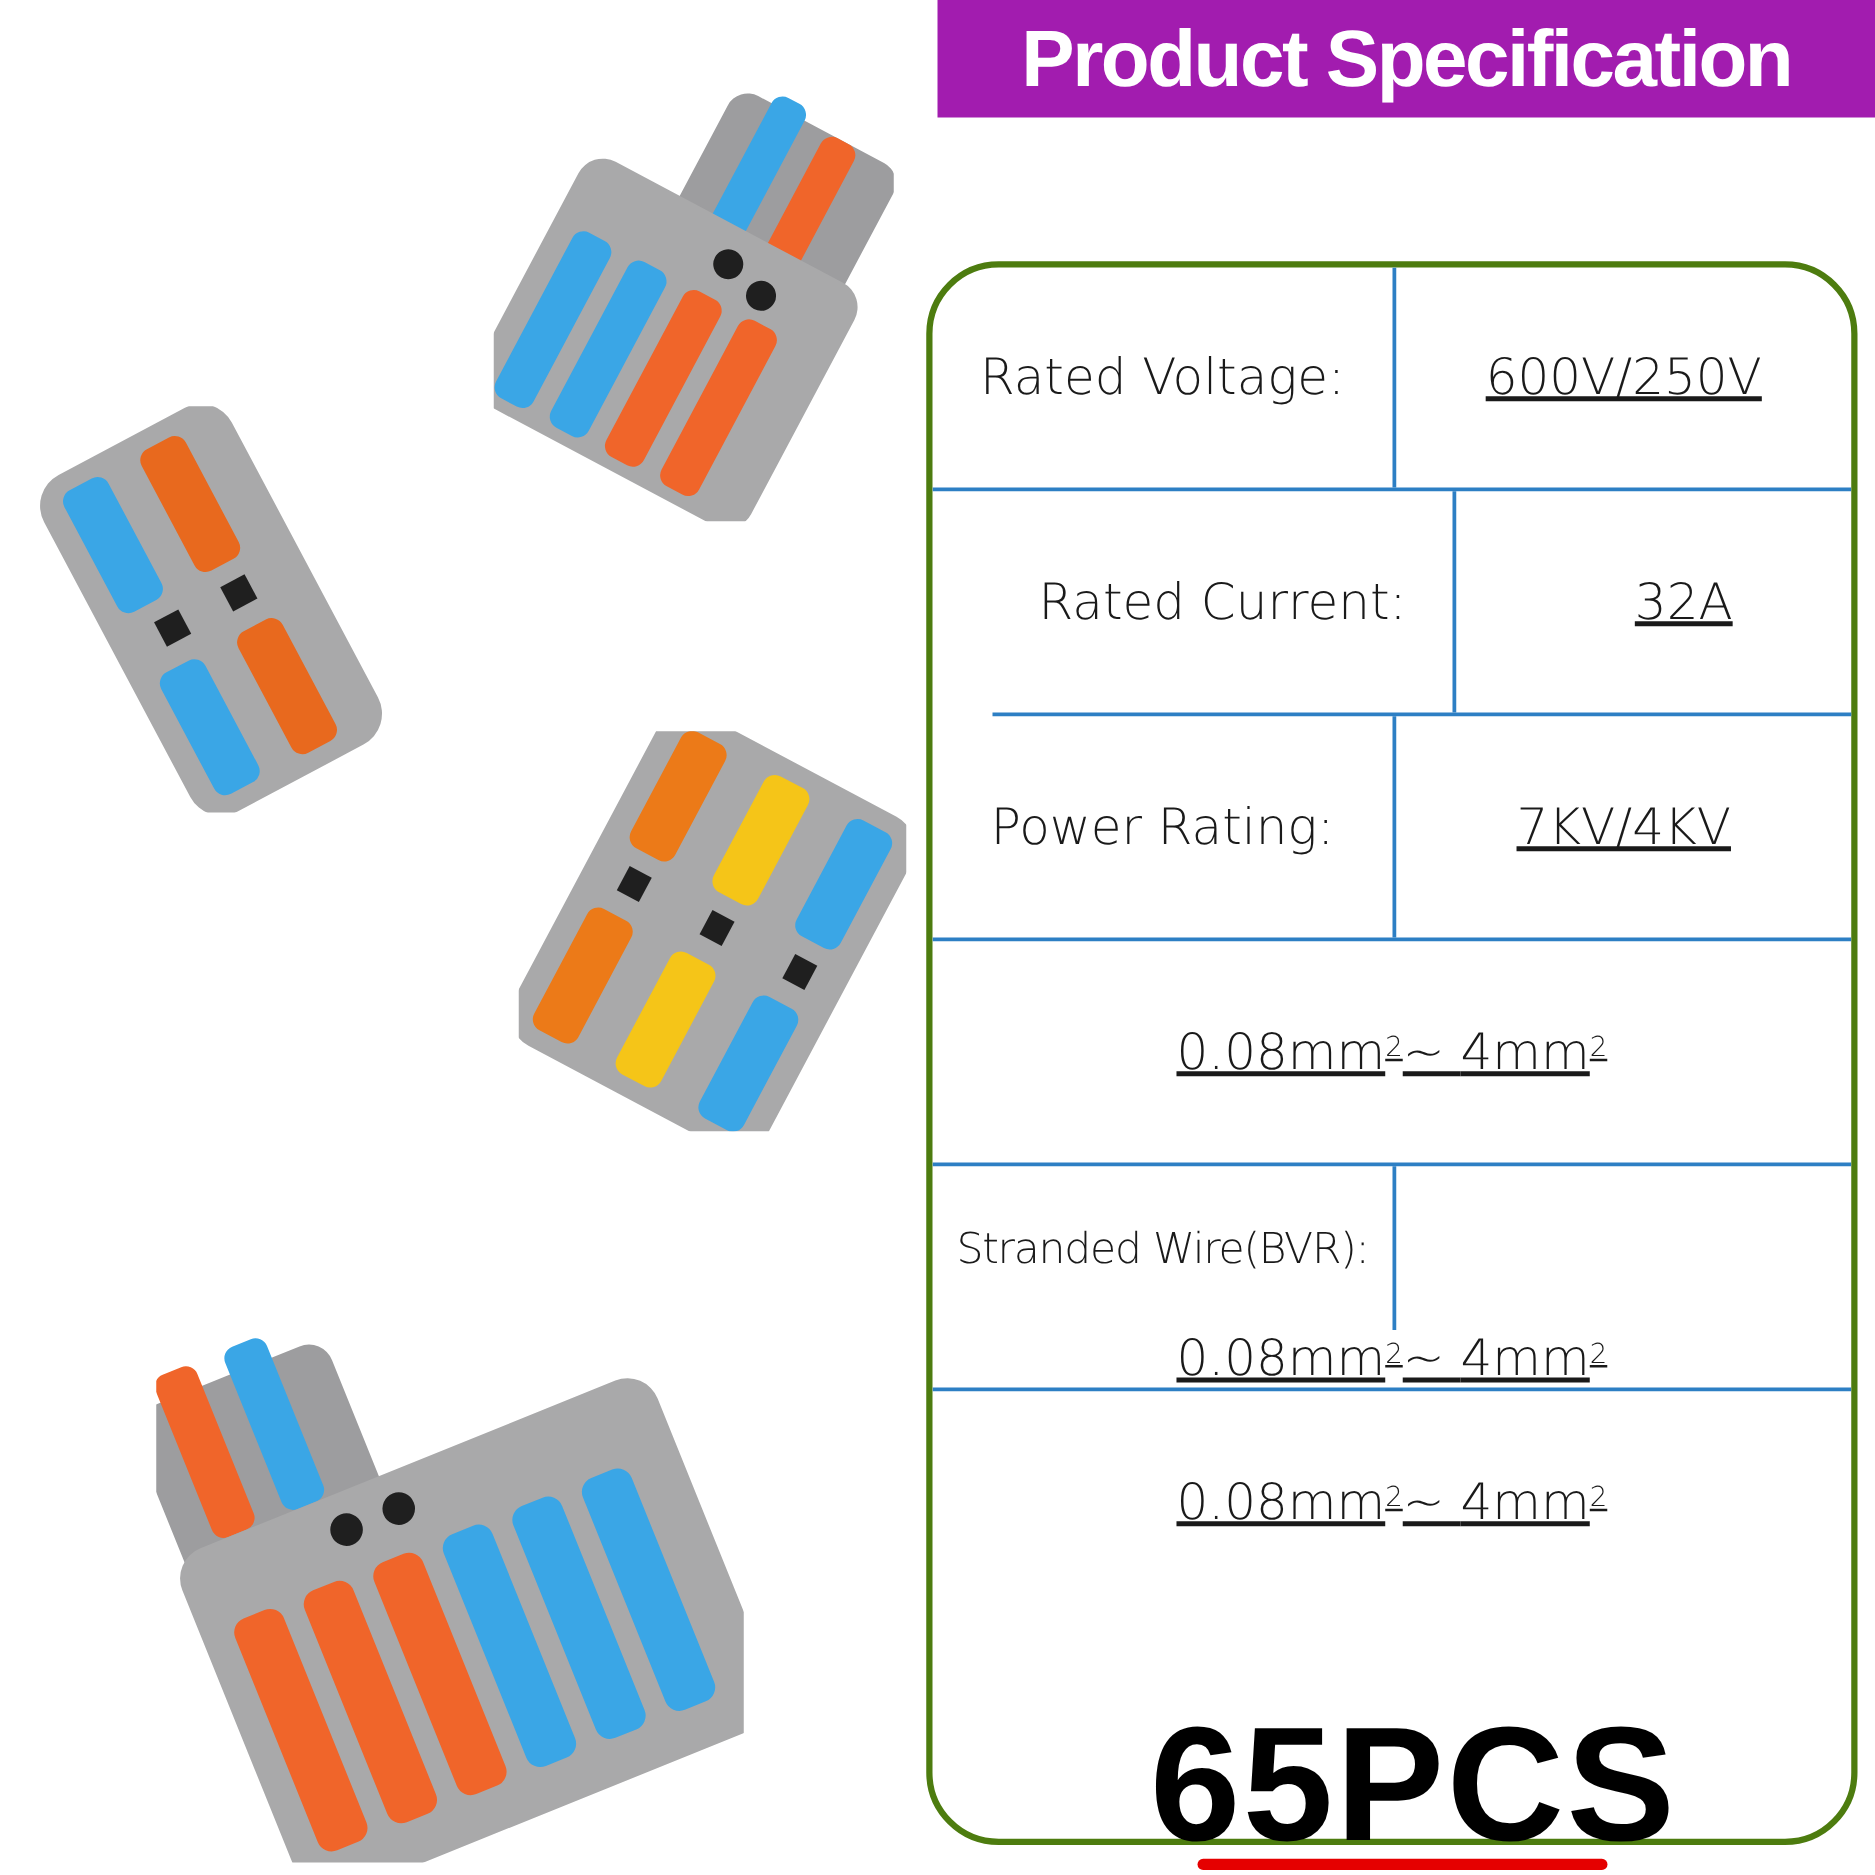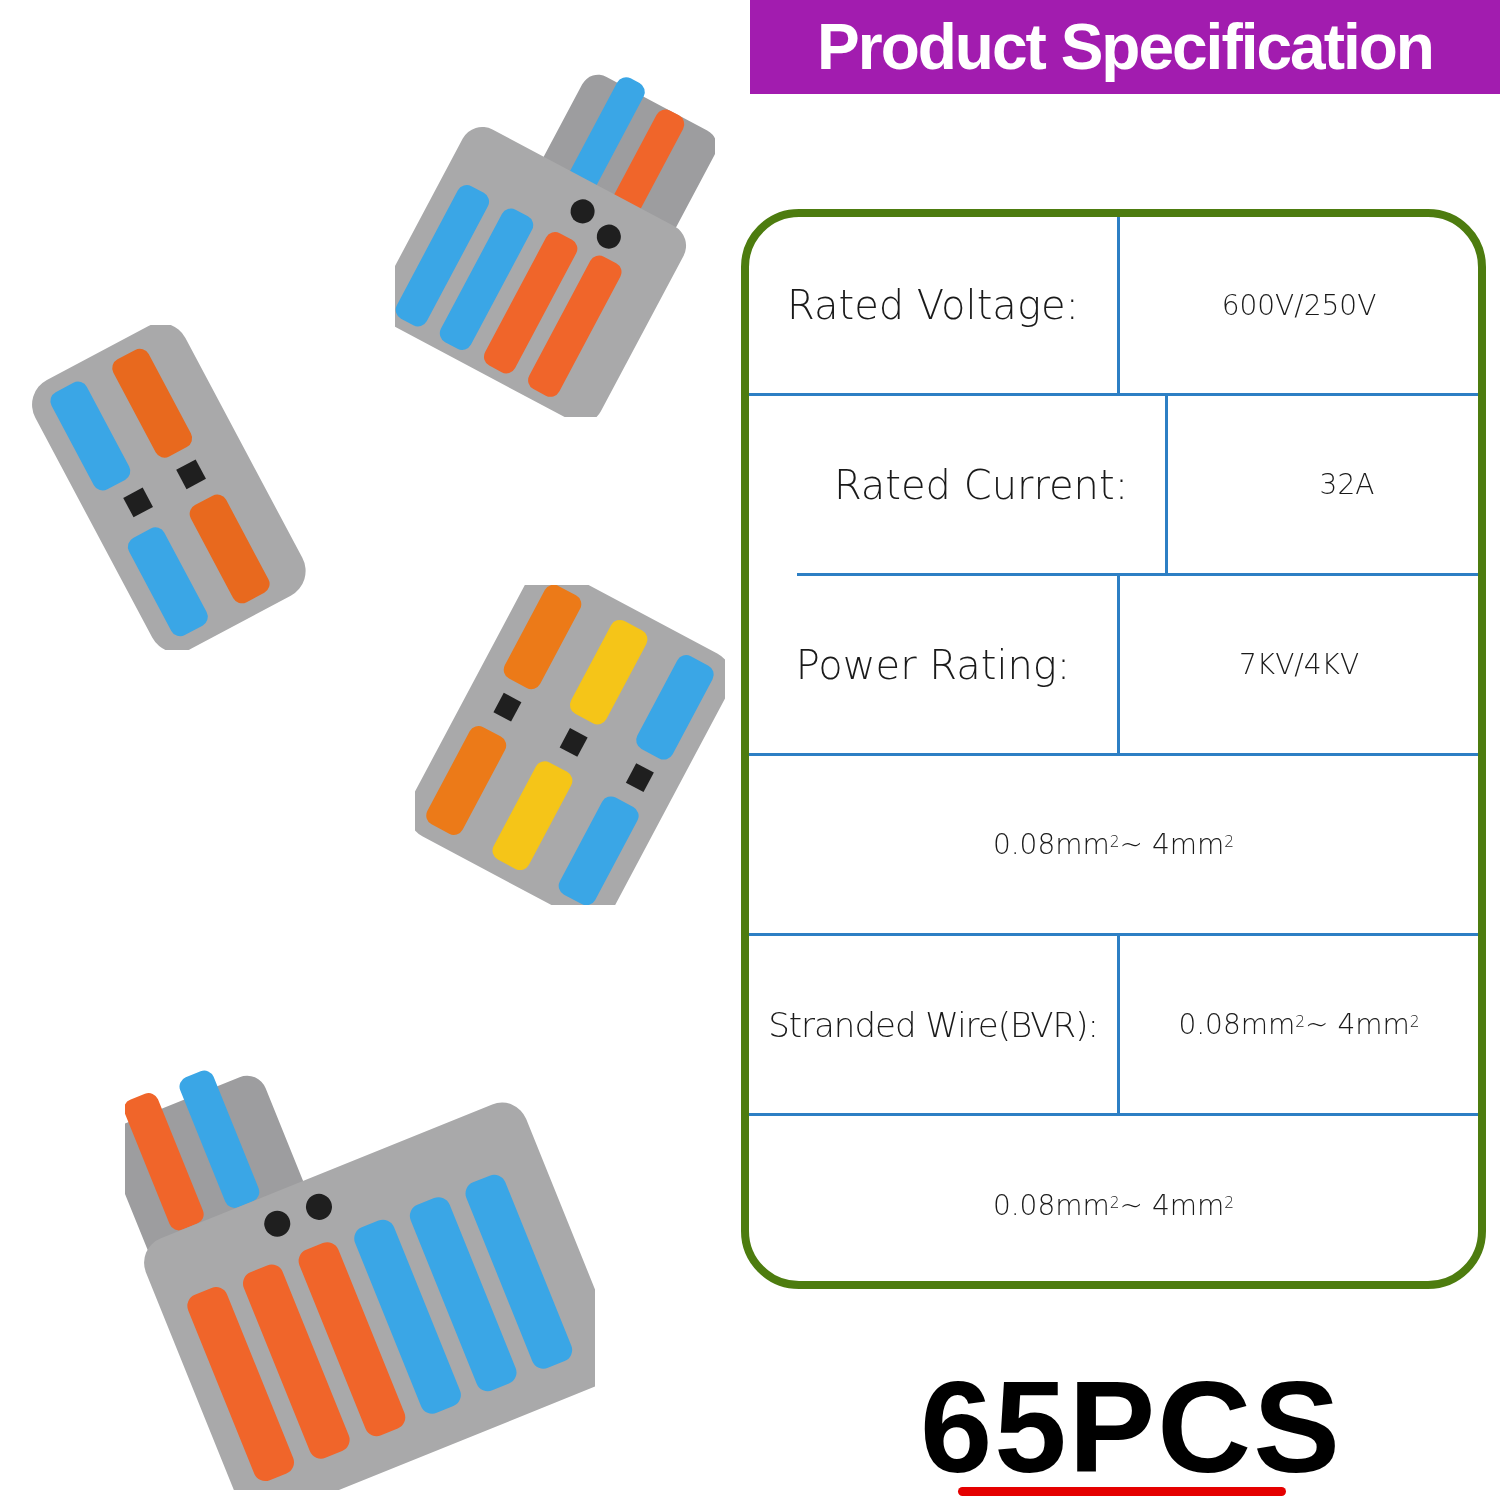--- a/index.html
+++ b/index.html
@@ -1,24 +1,24 @@
 <!DOCTYPE html>
 <html><head>
 <meta charset="utf-8">
 <style>
   html, body { margin:0; padding:0; }
   body { width:1500px; height:1500px; background:#ffffff; position:relative; overflow:hidden; font-family:"DejaVu Sans", sans-serif; }
   .banner { position:absolute; left:750px; top:0; width:750px; height:94px; background:#a21caf; display:flex; align-items:center; justify-content:center; }
   .banner-title { color:#ffffff; font-family:"Liberation Sans", sans-serif; font-weight:bold; font-size:64px; letter-spacing:-2px; }
-  .spec-table { position:absolute; left:741px; top:209px; width:745px; height:1080px; border:8px solid #4d7c0f; border-radius:58px; box-sizing:border-box; overflow:hidden; }
+  .spec-table { position:absolute; left:741px; top:209px; width:745px; height:1267px; border:5px solid #4d7c0f; border-radius:58px; box-sizing:border-box; overflow:hidden; }
   .spec-row { position:absolute; left:0; width:100%; display:flex; }
   .spec-row.bordered { border-bottom:3px solid #2d7fc4; box-sizing:border-box; }
   .spec-label, .spec-value { display:flex; align-items:center; justify-content:center; font-family:"DejaVu Sans", sans-serif; font-weight:200; color:#1a1a1a; height:100%; box-sizing:border-box; white-space:nowrap; }
   .spec-label { width:371px; border-right:3px solid #2d7fc4; font-size:40px; }
-  .spec-value { flex:1; font-size:28px; }
+  .spec-value { flex:1; font-size:40px;text-decoration:underline; }
   .spec-label.small { font-size:34px; letter-spacing:-1px; }
   .spec-label.mid { font-size:36px; }
   .spec-value sup { font-size:0.55em; position:relative; top:-0.15em; }
   .pcs { position:absolute; left:920px; top:1362px; font-family:"Liberation Sans", sans-serif; font-weight:bold; font-size:130px; letter-spacing:2px; color:#000; line-height:1; }
   .pcs-underline { position:absolute; left:958px; top:1487px; width:328px; height:9px; background:#e50000; border-radius:5px; }
   .product { position:absolute; }
 </style>
 </head>
 <body>
 
@@ -100,21 +100,21 @@
   </div>
   <div class="spec-row bordered" style="top:539px;height:180px;">
     <div class="spec-value">
       <span>0.08mm</span>
         <sup>2</sup>
         <span style="white-space:pre;">~ </span>
         <span>4mm</span>
         <sup>2</sup>
     </div>
   </div>
-  <div class="spec-row bordered" style="top:719px;height:180px;">
+  <div class="spec-row bordered" style="top:719px;height:180px;flex-direction:column;">
     <div class="spec-label small">Stranded Wire(BVR):</div>
     <div class="spec-value">
       <span>0.08mm</span>
         <sup>2</sup>
         <span style="white-space:pre;">~ </span>
         <span>4mm</span>
         <sup>2</sup>
     </div>
   </div>
   <div class="spec-row" style="top:899px;height:178px;">

